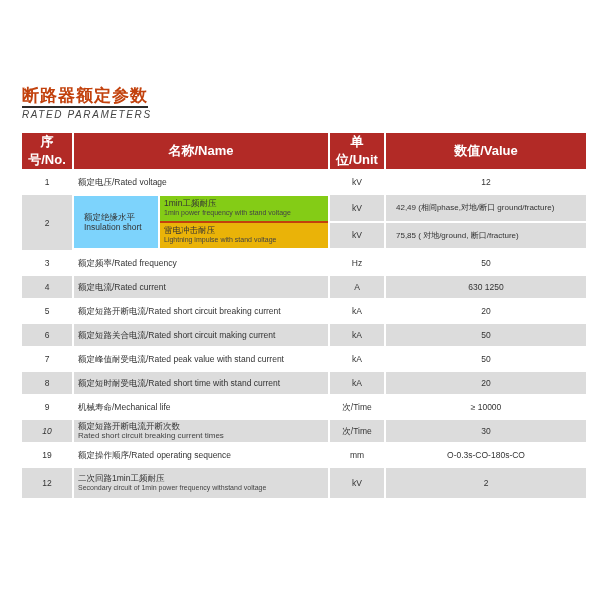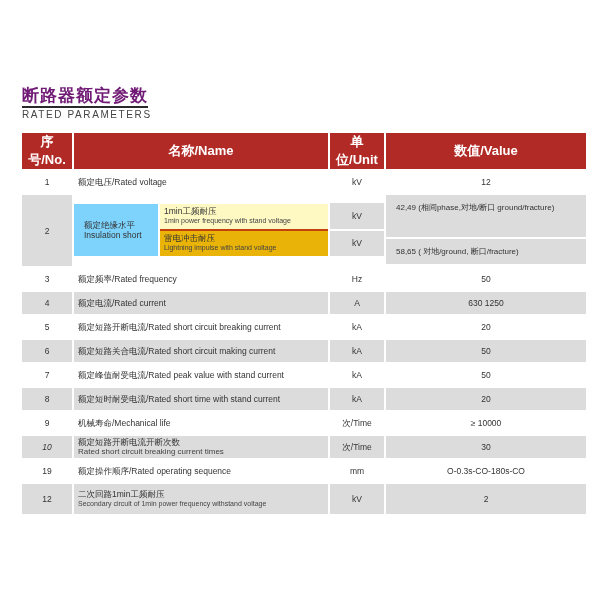--- a/index.html
+++ b/index.html
@@ -1,19 +1,19 @@
 <!DOCTYPE html>
 <html><head>
 <meta charset="utf-8">
 <style>
   html,body{margin:0;padding:0;background:#fff;}
   body{width:600px;height:600px;position:relative;overflow:hidden;font-family:"Liberation Sans","DejaVu Sans",sans-serif;color:#333;}
   .title{position:absolute;left:22px;top:86px;}
-  .title-cn{font-size:17px;font-weight:bold;color:#701a75;letter-spacing:1px;line-height:20px;border-bottom:2px solid #2a2a2a;display:inline-block;padding-bottom:0;}
-  .title-en{font-size:10px;color:#444;letter-spacing:1.6px;line-height:12px;margin-top:1px;}
+  .title-cn{font-size:17px;font-weight:bold;color:#c2410c;letter-spacing:1px;line-height:20px;border-bottom:2px solid #2a2a2a;display:inline-block;padding-bottom:0;}
+  .title-en{font-size:10px;color:#444;letter-spacing:1.6px;line-height:12px;margin-top:1px;font-style:italic;}
   table{position:absolute;left:22px;top:133px;width:558px;border-collapse:separate;border-spacing:2px 2px;margin:-2px;table-layout:fixed;}
   th{background:#b22a26;color:#fff;font-size:13px;font-weight:bold;height:15px;padding:0;text-align:center;}
   td{font-size:8.5px;color:#333;padding:0 4px;height:22px;text-align:center;line-height:10px;}
   td.name{text-align:left;}
   tr.shade td{background:#dcdcdc;}
   .sub{font-size:7px;color:#444;}
   .cn{font-size:8.5px;}
   .ins-label{text-align:left;padding-left:10px;}
 </style>
 </head>
@@ -50,41 +50,41 @@
       <td rowspan="2">2</td>
       <td class="name" style="padding:0;background:transparent;">
         <table style="position:static;width:100%;margin:0;border-spacing:0;table-layout:fixed;">
           <tbody>
               <tr>
             <td rowspan="2" class="ins-label" style="width:70px;background:#7dd3fc;height:52px;">
               <div class="cn">额定绝缘水平</div>
               <div>Insulation short</div>
             </td>
             <td style="width:2px;padding:0;background:#fff;" rowspan="2"></td>
-            <td class="name" style="background:#fef9c3;height:25px;">
+            <td class="name" style="background:#84cc16;height:25px;">
               <div class="cn">1min工频耐压</div>
               <div class="sub">1min power frequency with stand voltage</div>
             </td>
           </tr>
           <tr>
             <td class="name" style="background:#eab308;height:25px;border-top:2px solid #c2410c;">
               <div class="cn">雷电冲击耐压</div>
               <div class="sub">Lightning  impulse with stand voltage</div>
             </td>
           </tr>
         </tbody>
           </table>
       </td>
       <td style="padding:0;background:transparent;">
         <div style="background:#dcdcdc;height:26px;line-height:26px;">kV</div>
         <div style="background:#dcdcdc;height:25px;line-height:25px;margin-top:2px;">kV</div>
       </td>
       <td style="padding:0;background:transparent;text-align:left;">
-        <div style="background:#dcdcdc;height:42px;line-height:26px;padding-left:10px;font-size:8px;">42,49 (相间phase,对地/断口 ground/fracture)</div>
-        <div style="background:#dcdcdc;height:25px;line-height:25px;margin-top:2px;padding-left:10px;font-size:8px;">58,65 ( 对地/ground, 断口/fracture)</div>
+        <div style="background:#dcdcdc;height:26px;line-height:26px;padding-left:10px;font-size:8px;">42,49 (相间phase,对地/断口 ground/fracture)</div>
+        <div style="background:#dcdcdc;height:25px;line-height:25px;margin-top:2px;padding-left:10px;font-size:8px;">75,85 ( 对地/ground, 断口/fracture)</div>
       </td>
     </tr>
     <tr style="height:0"></tr>
     <tr>
       <td>3</td>
       <td class="name">额定频率/Rated frequency</td>
       <td>Hz</td>
       <td>50</td>
     </tr>
     <tr class="shade">

